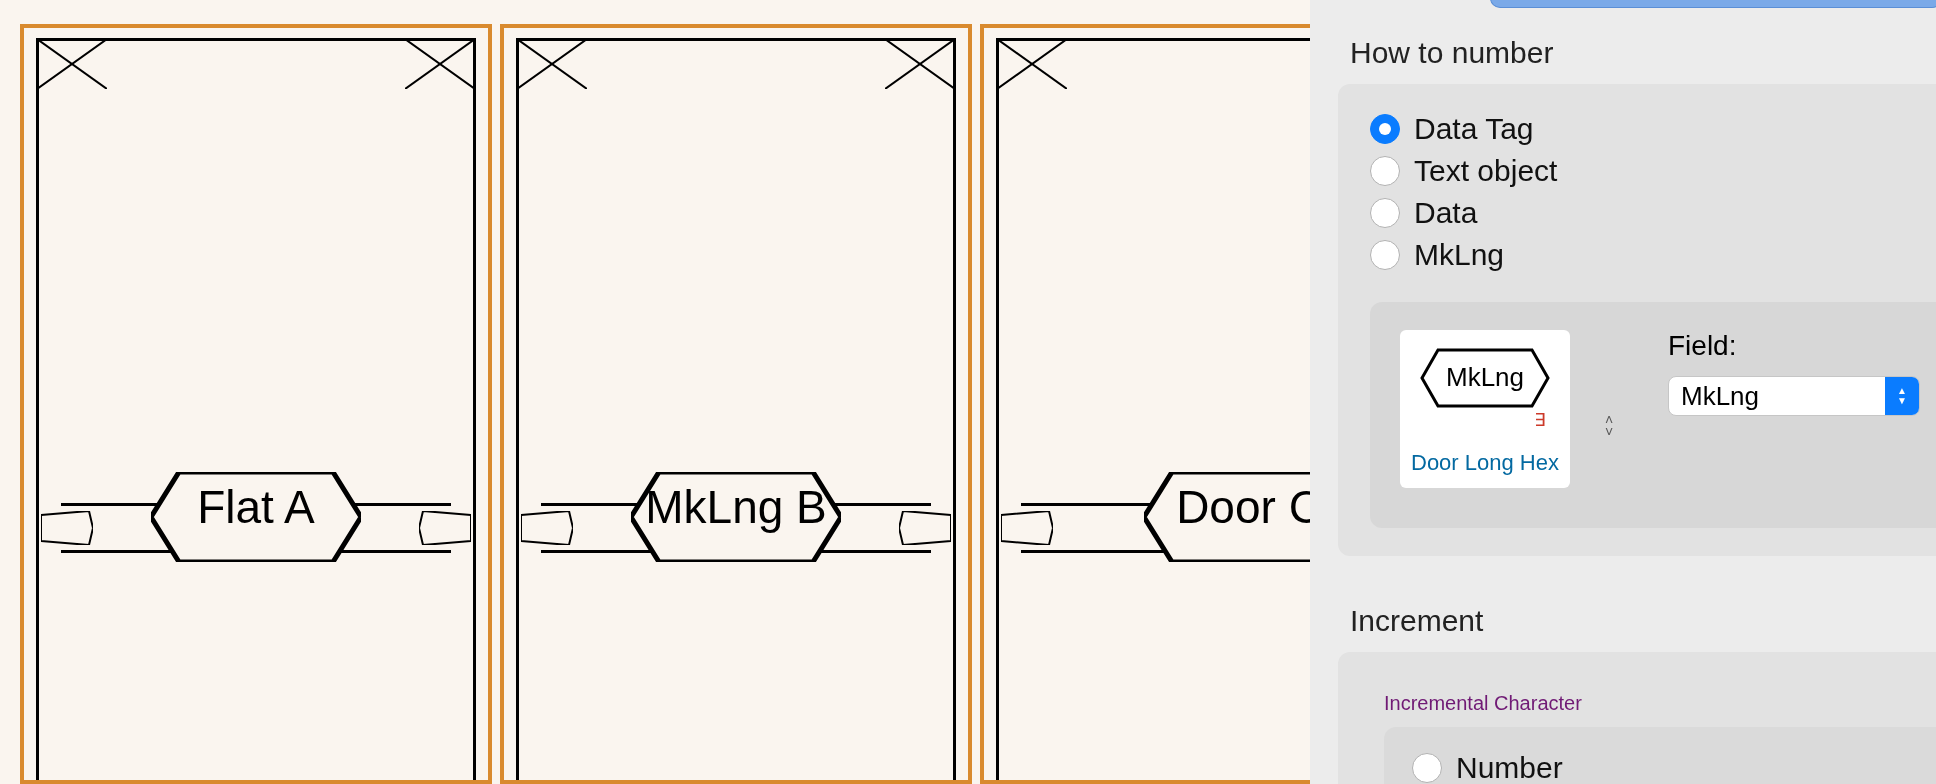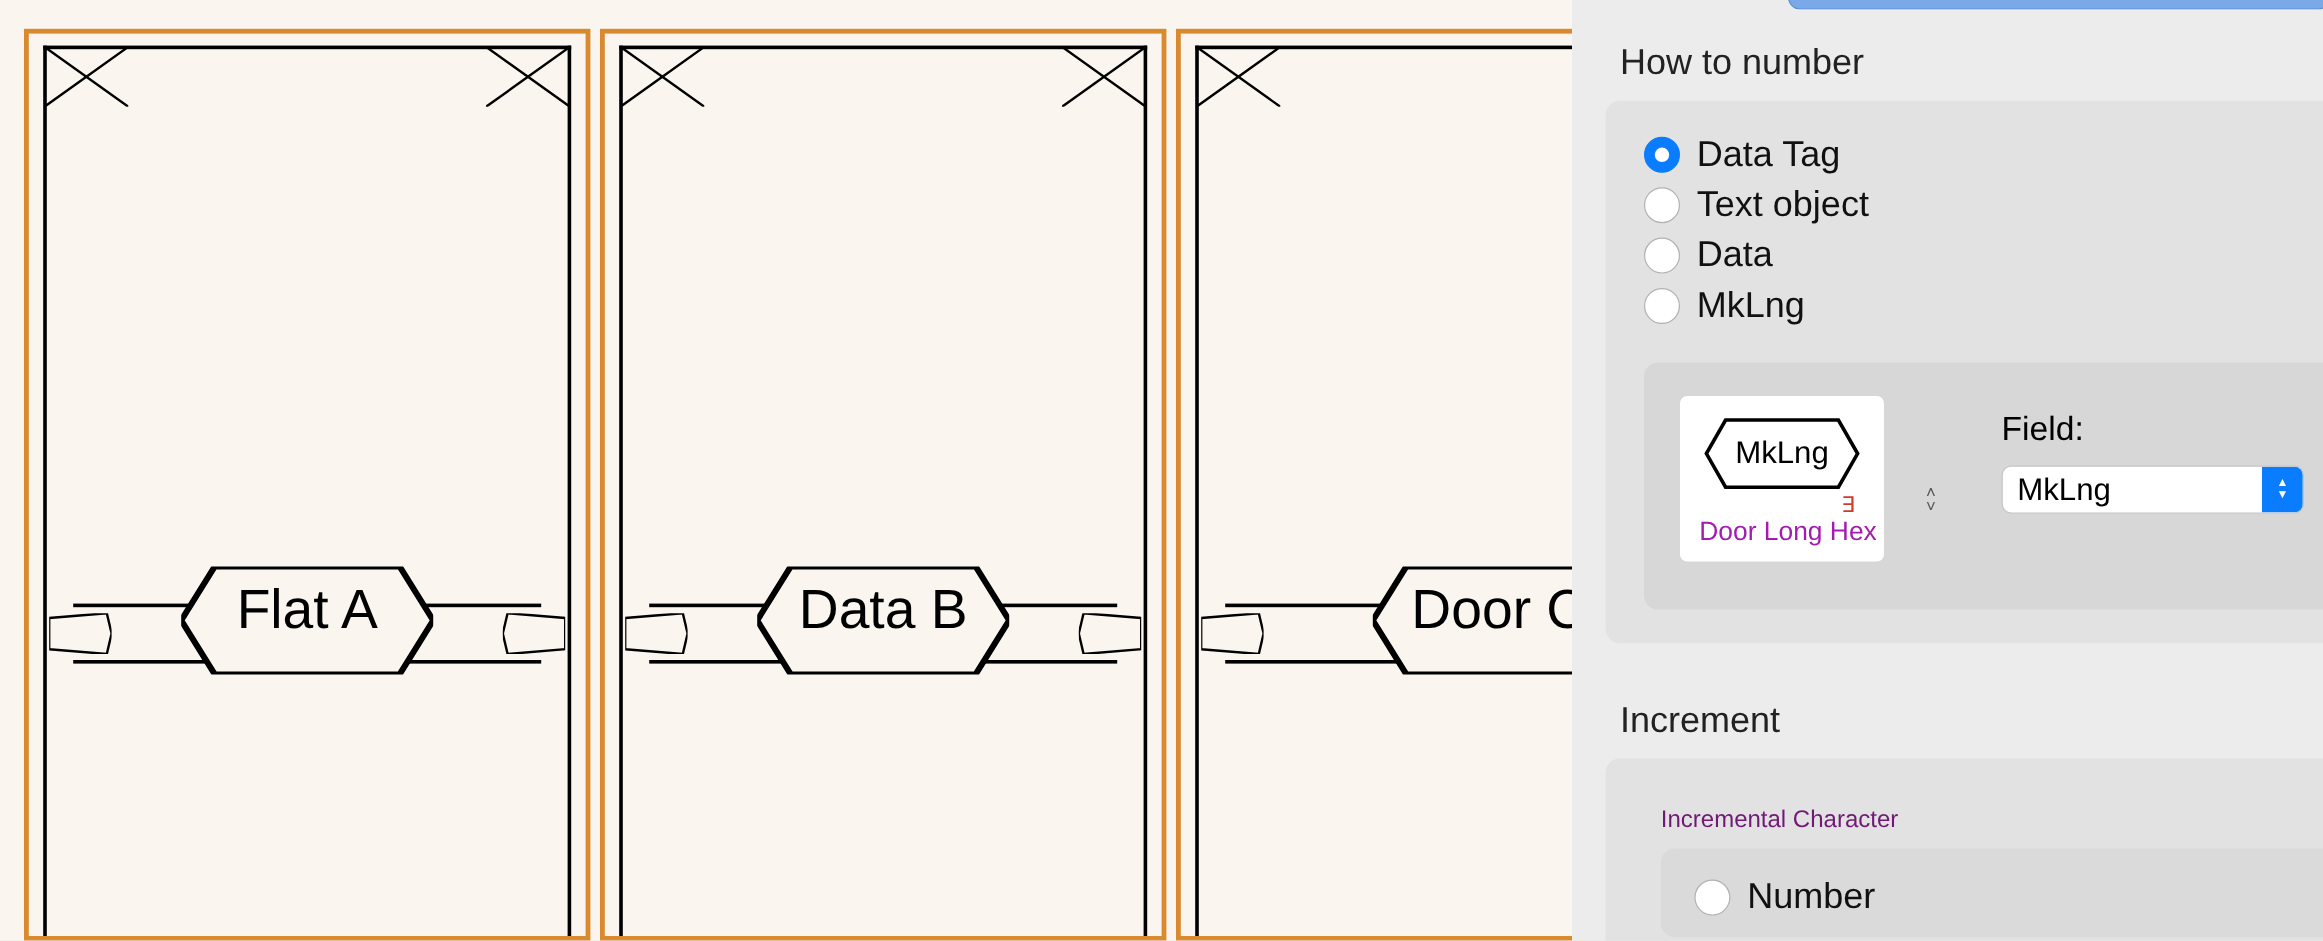--- a/index.html
+++ b/index.html
@@ -189,44 +189,42 @@
     font-family: Arial, sans-serif;
   }
   .tiny-glyph {
     color: #cc3a2a;
     font-size: 18px;
     margin-left: 110px;
     line-height: 12px;
   }
   .tag-caption {
     font-size: 22px;
-    color: #a21caf;
-    margin-top: 3px;
-    text-align: right;
+    color: #0369a1;
+    margin-top: 24px;
   }
   .stepper {
     width: 18px;
     display: flex;
     flex-direction: column;
     gap: 2px;
     align-self: center;
     margin-left: -30px;
     margin-right: -10px;
     margin-top: 34px;
   }
   .stepper span {
     font-size: 14px;
     color: #555;
     line-height: 10px;
     text-align: center;
   }
 
   .field-col {
     flex: 1;
-    margin-top: 12px;
   }
   .field-lbl {
     font-size: 28px;
     color: #000;
     margin-bottom: 14px;
   }
   .select-wrap {
     position: relative;
     display: flex;
     align-items: stretch;
@@ -326,21 +324,21 @@
             </svg>
           <svg class="hinge hinge-right" viewBox="0 0 52 34">
               <polygon points="52,4 4,0 0,17 4,34 52,30" fill="#faf5ef" stroke="#000" stroke-width="2"></polygon>
             </svg>
         </div>
       </div>
       <div class="hex-tag">
         <svg viewBox="0 0 210 90" width="210" height="90">
           <polygon points="28,0 182,0 210,45 182,90 28,90 0,45" fill="#faf5ef" stroke="#000" stroke-width="5"></polygon>
         </svg>
-        <div class="hex-label">Data B</div>
+        <div class="hex-label">MkLng B</div>
       </div>
     </div>
 
     <div class="flat-panel" style="left:980px; width:472px">
       <div class="flat-inner">
         <svg class="corner-tri corner-tri-left" viewBox="0 0 70 50">
             <polygon points="0,0 70,0 0,50" fill="none" stroke="#000" stroke-width="2"></polygon>
             <line x1="0" y1="0" x2="70" y2="50" stroke="#000" stroke-width="2"></line>
           </svg>
         <div class="middle-bar">

